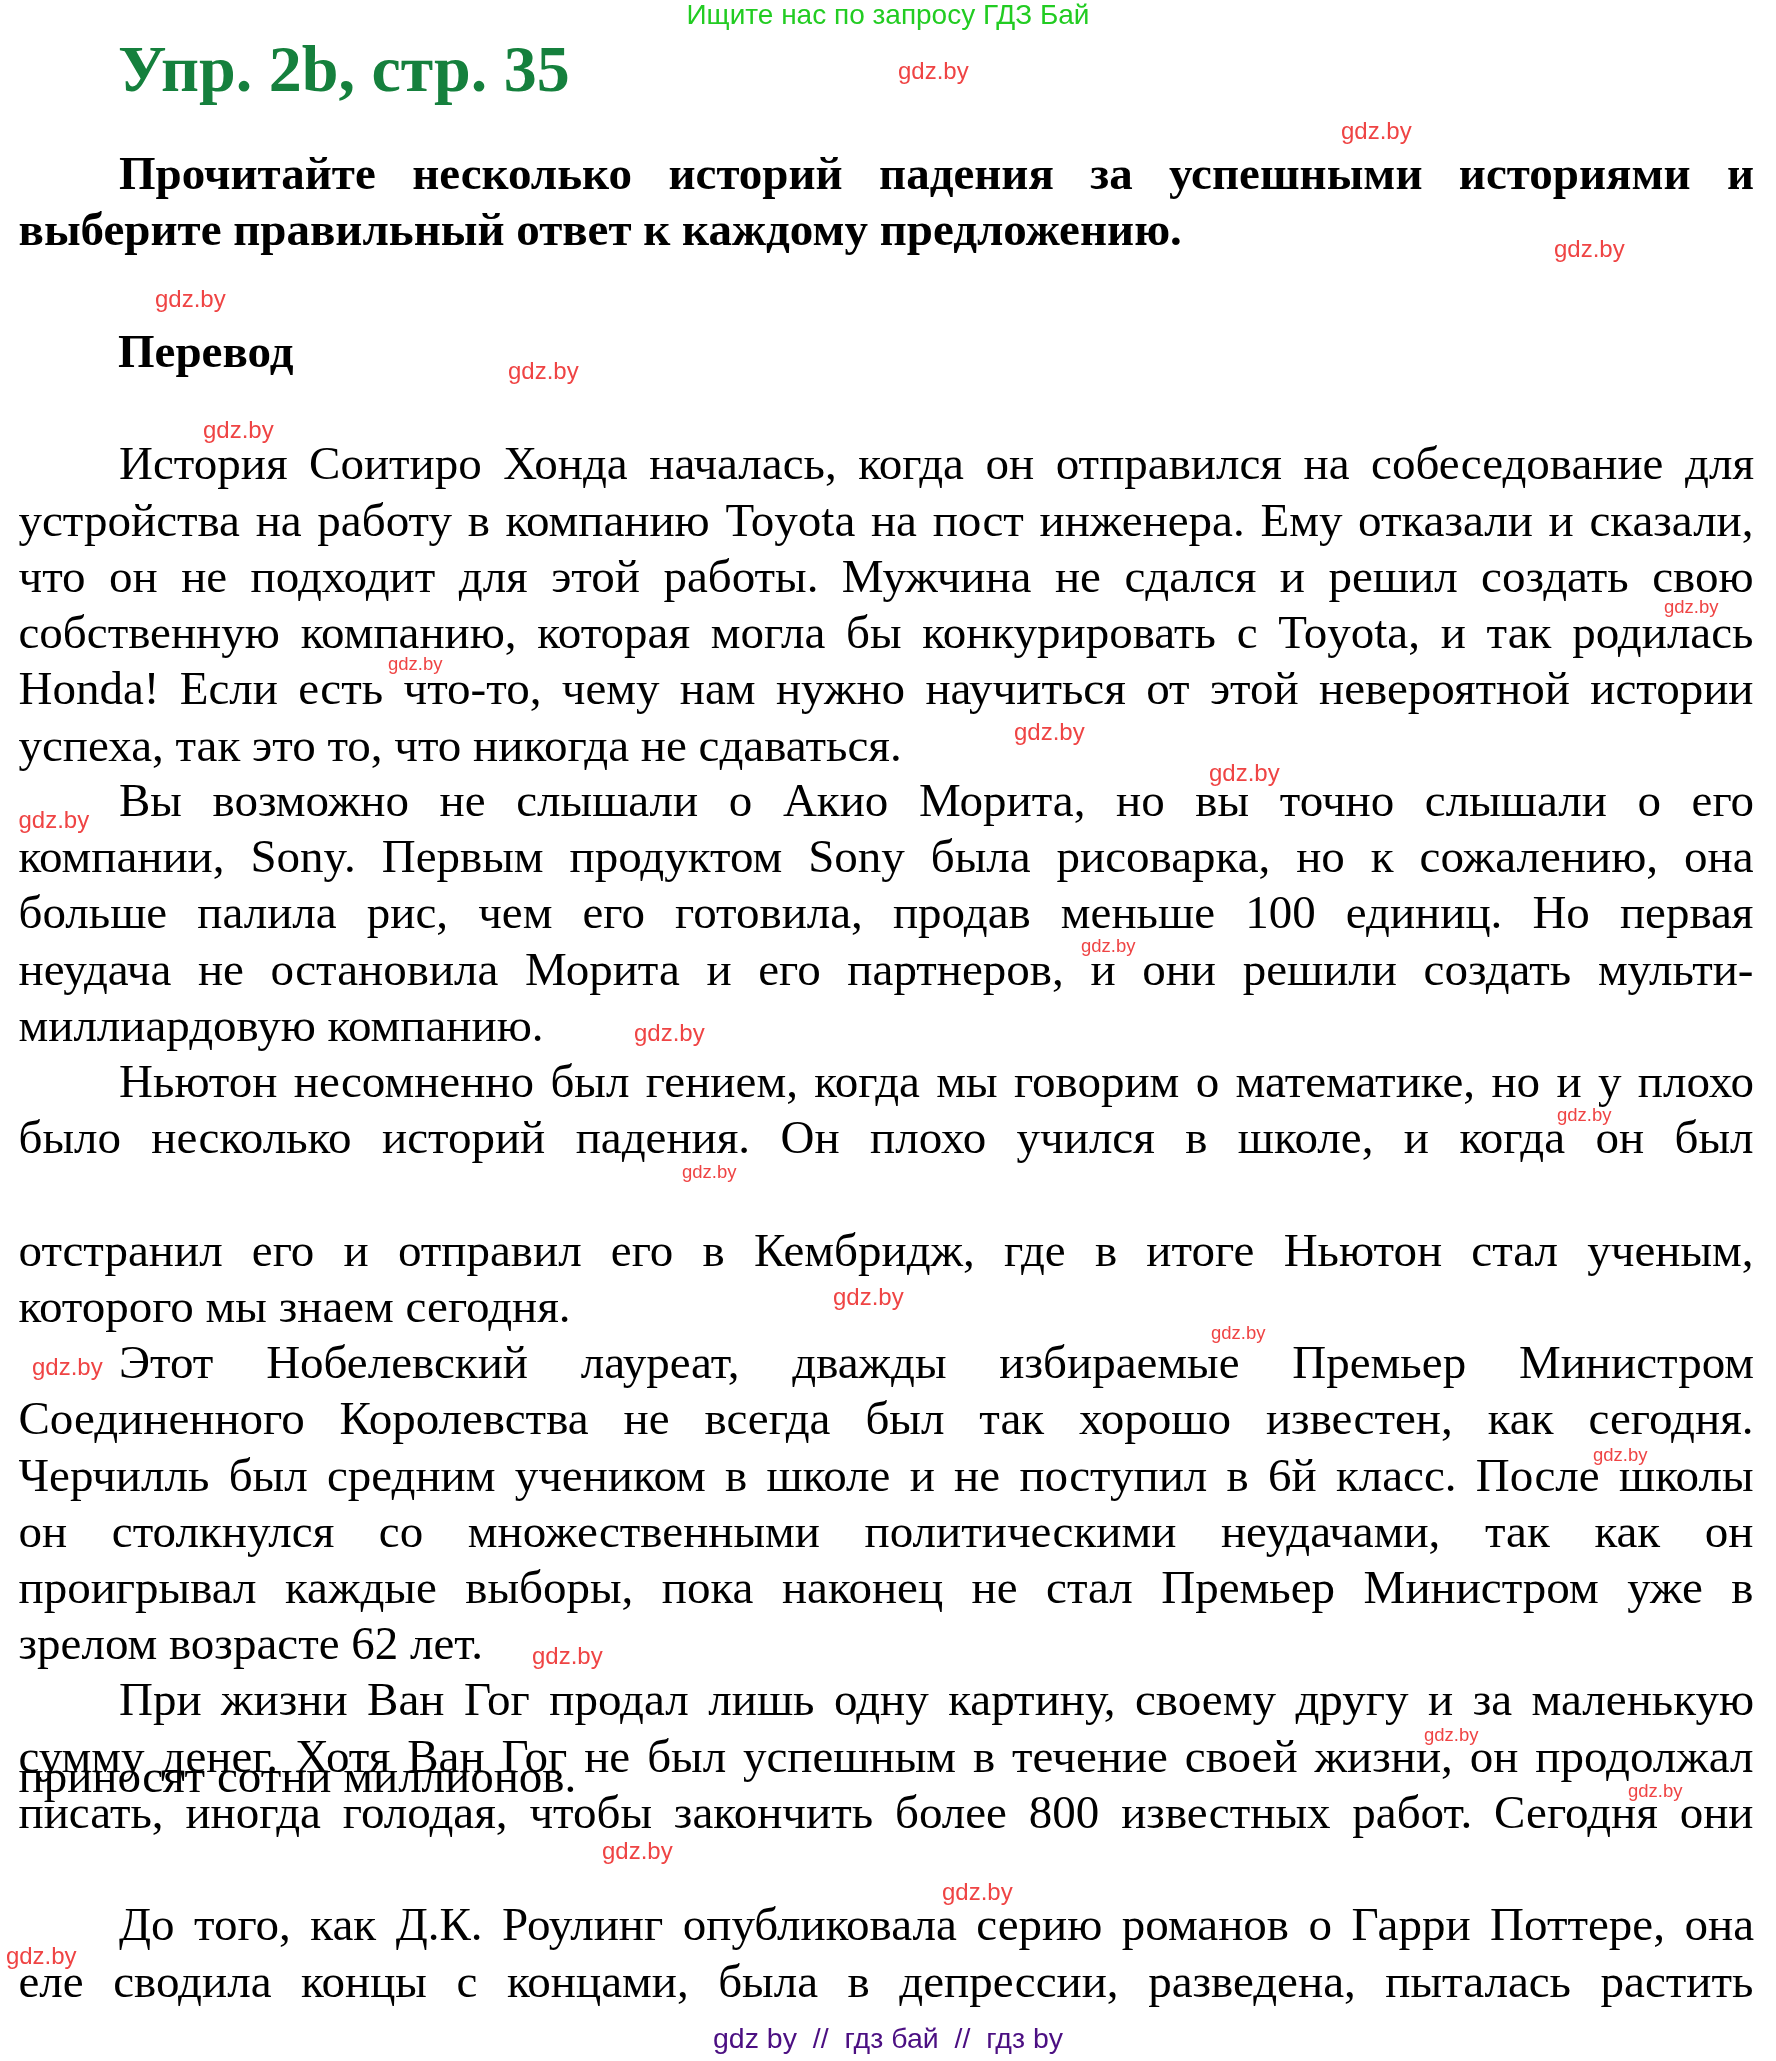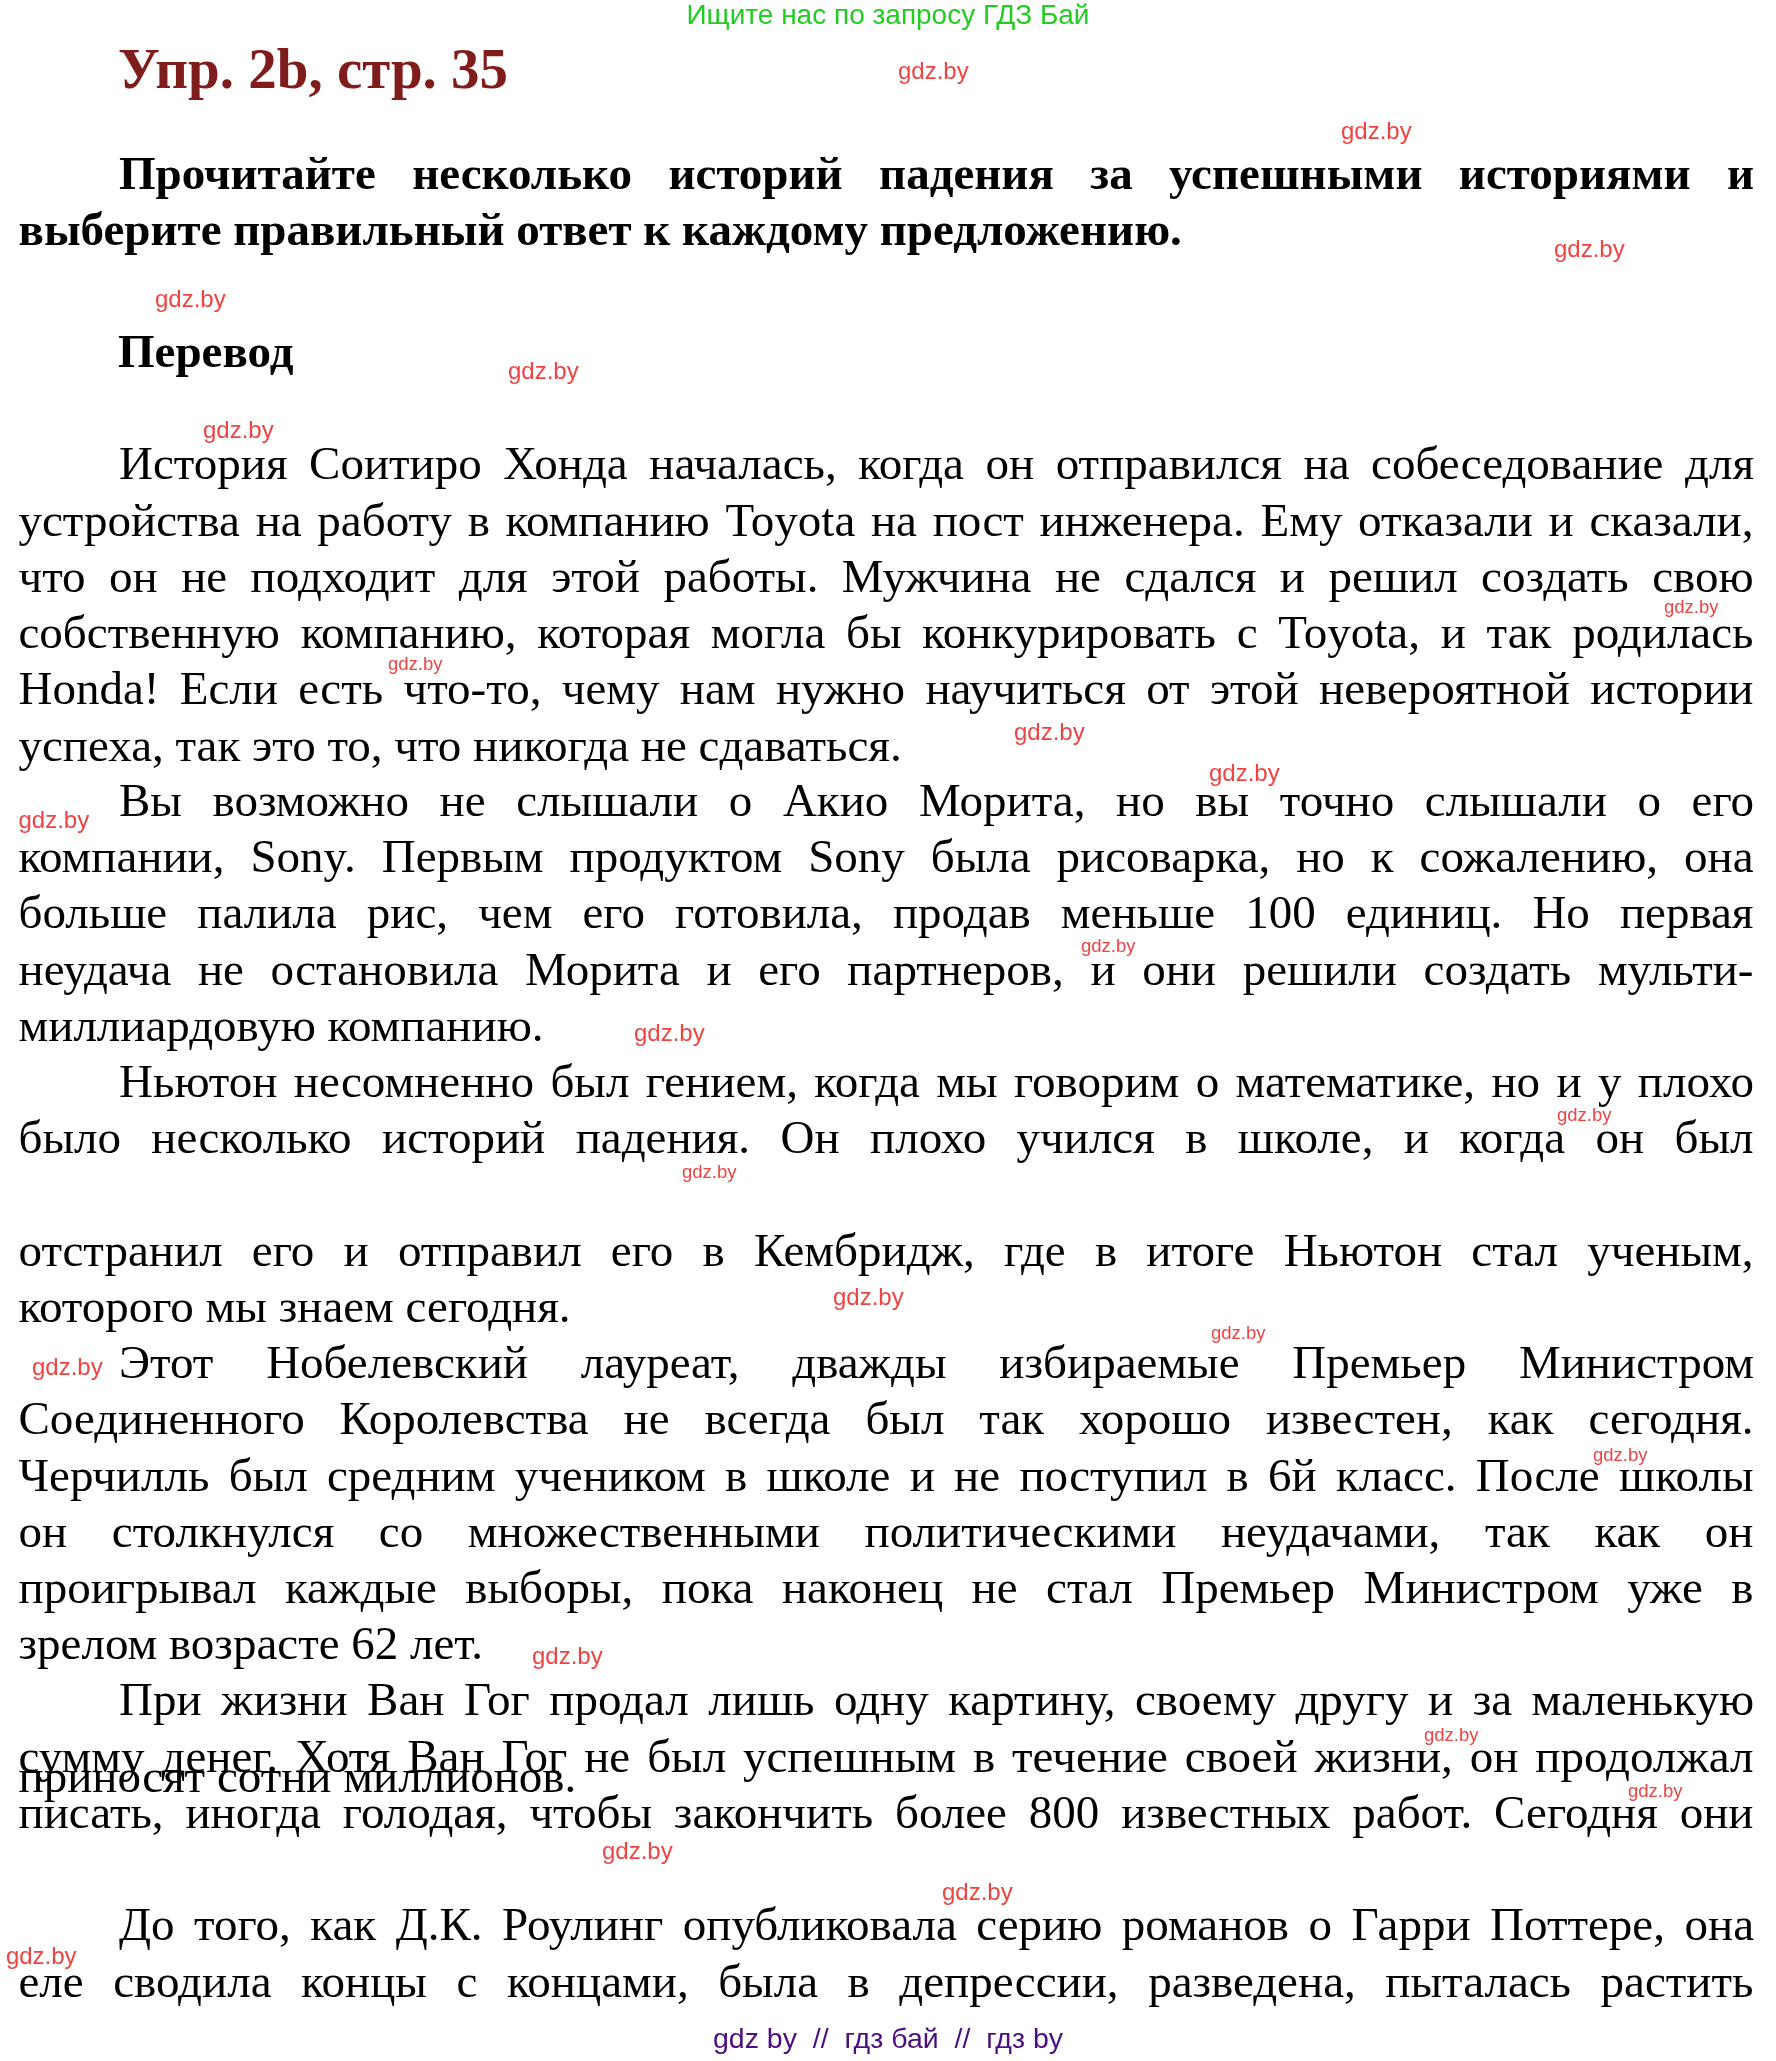--- a/index.html
+++ b/index.html
@@ -10,22 +10,22 @@
     font-family: "Liberation Sans", sans-serif; font-size: 28px; line-height: 34px;
     color: #22cc22;
   }
   .footer-watermark {
     position: absolute; left: 0; width: 1776px; top: 2021px; text-align: center;
     font-family: "Liberation Sans", sans-serif; font-size: 28.5px; line-height: 35px;
     color: #4b0f82; white-space: pre;
   }
   .title {
     position: absolute; left: 118px; top: 42px;
-    font-family: "Liberation Serif", serif; font-weight: bold; font-size: 57px; line-height: 54px;
-    color: #7f1d1d; white-space: nowrap;
+    font-family: "Liberation Serif", serif; font-weight: bold; font-size: 66px; line-height: 54px;
+    color: #15803d; white-space: nowrap;
   }
   .line {
     position: absolute; left: 18.5px; width: 1735px; height: 56px;
     font-family: "Liberation Serif", serif; font-size: 47px; line-height: 56px;
     color: #000; white-space: nowrap; overflow: visible;
     text-align: justify; text-align-last: justify;
   }
   .line.bold { font-weight: bold; }
   .line.indent { left: 119px; width: 1635px; }
   .line.last { text-align: left; text-align-last: left; }

